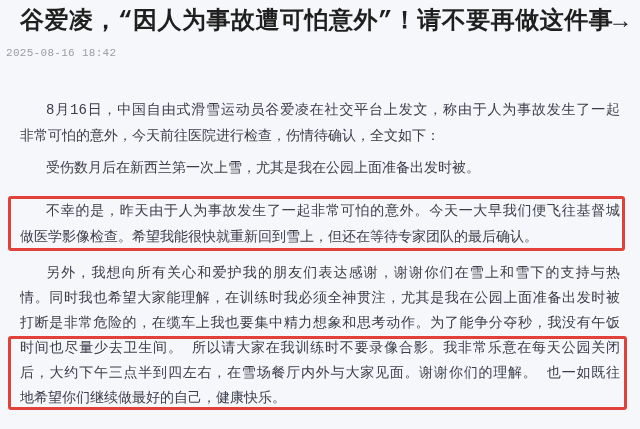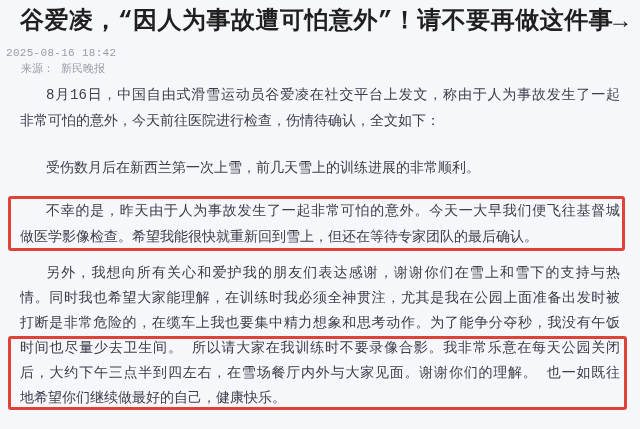--- a/index.html
+++ b/index.html
@@ -29,51 +29,48 @@
   .para{
     position:absolute; left:20px; width:600px; color:var(--text);
   }
   .line{
     height:26px; line-height:26px; font-size:14px; overflow:hidden;
     text-align:justify; text-align-last:justify;
   }
   .p4 .line{ height:25px; line-height:25px; }
   .line.first{ text-indent:26px; }
   .line.last{ text-align:right; text-align-last:left; }
-  .p1{ top:82px; }
+  .p1{ top:97px; }
   .p2{ top:155px; }
   .p3{ top:198px; }
   .p4{ top:261px; }
   .hl-box{
     position:absolute; box-sizing:border-box; pointer-events:none; z-index:5;
     border:3px solid var(--accent); border-radius:3px;
   }
   .hl-1{ left:8px; top:196px; width:617px; height:55px; }
   .hl-2{ left:8px; top:336px; width:619px; height:74px; }
 </style>
 </head>
 <body>
 
 <div class="screen">
 
   <h1 class="title">谷爱凌，“因人为事故遭可怕意外”！请不要再做这件事→</h1>
 
   <div class="meta-date">2025-08-16 18:42</div>
 
-  <div class="meta-source">
-    <span>来源：</span><span class="source-name">新民晚报</span>
-  </div>
 
   <div class="para p1">
     <div class="line first">8月16日，中国自由式滑雪运动员谷爱凌在社交平台上发文，称由于人为事故发生了一起</div>
     <div class="line last">非常可怕的意外，今天前往医院进行检查，伤情待确认，全文如下：</div>
   </div>
 
   <div class="para p2">
-    <div class="line first last">受伤数月后在新西兰第一次上雪，前几天雪上的训练进展的非常顺利。</div>
+    <div class="line first last">受伤数月后在新西兰第一次上雪，尤其是我在公园上面准备出发时被。</div>
   </div>
 
   <div class="para p4">
     <div class="line first">另外，我想向所有关心和爱护我的朋友们表达感谢，谢谢你们在雪上和雪下的支持与热</div>
     <div class="line">情。同时我也希望大家能理解，在训练时我必须全神贯注，尤其是我在公园上面准备出发时被</div>
     <div class="line">打断是非常危险的，在缆车上我也要集中精力想象和思考动作。为了能争分夺秒，我没有午饭</div>
     <div class="line">时间也尽量少去卫生间。 所以请大家在我训练时不要录像合影。我非常乐意在每天公园关闭</div>
     <div class="line">后，大约下午三点半到四左右，在雪场餐厅内外与大家见面。谢谢你们的理解。 也一如既往</div>
     <div class="line last">地希望你们继续做最好的自己，健康快乐。</div>
   </div>

